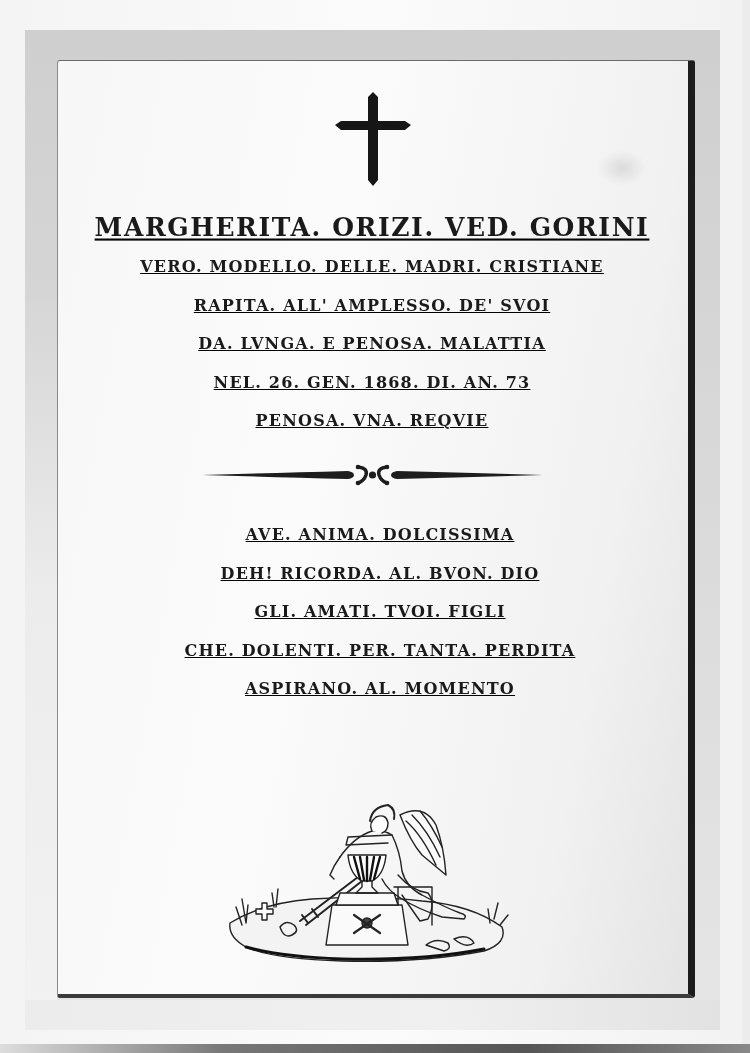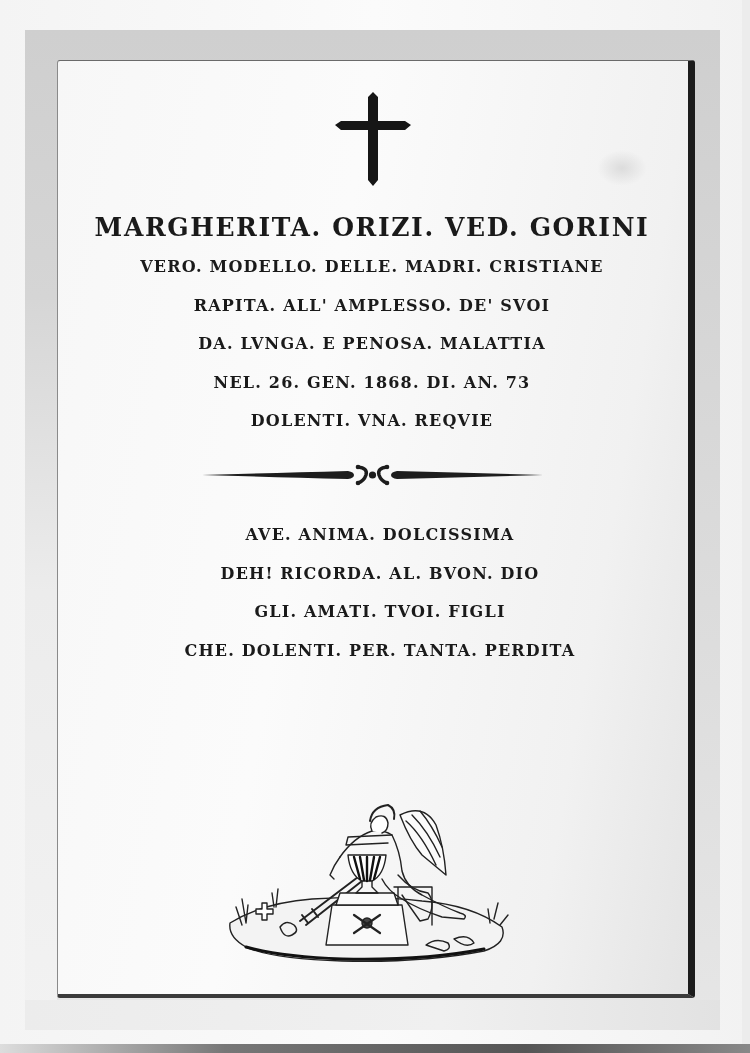--- a/index.html
+++ b/index.html
@@ -26,21 +26,21 @@
     border-top:1.5px solid #6a6a6a;
     border-left:1px solid #8a8a8a;
     border-right:7px solid #1c1c1c;
     border-bottom:4px solid #3a3a3a;
     border-radius:3px;
     box-sizing:border-box;
   }
   .stain { position:absolute; left:597px; top:150px; width:50px; height:36px;
     border-radius:50%; background:radial-gradient(#d6d6d6,transparent 70%); opacity:.8; }
   .cross { position:absolute; left:335px; top:92px; width:76px; height:94px; }
-  .inscription { position:absolute; left:57px; width:630px; text-align:center; }
+  .inscription { position:absolute; left:57px; width:630px; text-align:center;text-decoration:underline; }
   .line {
     display:block; white-space:nowrap;
     font-family:"DejaVu Serif", serif; font-weight:bold; color:#1a1a1a;
     letter-spacing:1.2px; transform-origin:center;
   }
   .block1 { top:208px; }
   .block2 { top:516px;padding-left:8px; }
   .l-title { font-size:25px; height:40px; line-height:40px; transform:scaleY(1.05); letter-spacing:1.6px; }
   .l-std { font-size:16px; height:38.5px; line-height:38.5px; }
   .divider { position:absolute; left:200px; top:462px; width:345px; height:26px; }
@@ -62,40 +62,41 @@
 <svg class="cross" viewBox="0 0 76 94">
   <path fill="#161616" d="M38 0 L43 5 L43 29 L70 29 L76 33 L70 38 L43 38 L43 88 L38 94 L33 88 L33 38 L6 38 L0 33 L6 29 L33 29 L33 5 Z"></path>
 </svg>
 
 <div class="inscription block1">
   <span class="line l-title">MARGHERITA. ORIZI. VED. GORINI</span>
   <span class="line l-std">VERO. MODELLO. DELLE. MADRI. CRISTIANE</span>
   <span class="line l-std">RAPITA. ALL' AMPLESSO. DE' SVOI</span>
   <span class="line l-std">DA. LVNGA. E PENOSA. MALATTIA</span>
   <span class="line l-std">NEL. 26. GEN. 1868. DI. AN. 73</span>
-  <span class="line l-std">DOLENTI. VNA. REQVIE</span>
+  <span class="line l-std">PENOSA. VNA. REQVIE</span>
 </div>
 
 <svg class="divider" viewBox="0 0 345 26">
   <path fill="#1d1d1d" d="M2 13 Q70 11 148 9 Q154 10 154 13 Q154 16 148 17 Q70 15 2 13 Z"></path>
   <path fill="#1d1d1d" d="M343 13 Q275 11 197 9 Q191 10 191 13 Q191 16 197 17 Q275 15 343 13 Z"></path>
   <circle cx="172.5" cy="13" r="3.6" fill="#1d1d1d"></circle>
   <path fill="none" stroke="#1d1d1d" stroke-width="3.5" stroke-linecap="round" d="M158 5 Q168 6 166 13 Q164 19 158 21"></path>
   <path fill="none" stroke="#1d1d1d" stroke-width="3.5" stroke-linecap="round" d="M187 5 Q177 6 179 13 Q181 19 187 21"></path>
   <circle cx="158" cy="5" r="2.3" fill="#1d1d1d"></circle>
   <circle cx="158" cy="21" r="2.3" fill="#1d1d1d"></circle>
   <circle cx="187" cy="5" r="2.3" fill="#1d1d1d"></circle>
   <circle cx="187" cy="21" r="2.3" fill="#1d1d1d"></circle>
 </svg>
 
 <div class="inscription block2">
   <span class="line l-std">AVE. ANIMA. DOLCISSIMA</span>
   <span class="line l-std">DEH! RICORDA. AL. BVON. DIO</span>
   <span class="line l-std">GLI. AMATI. TVOI. FIGLI</span>
   <span class="line l-std">CHE. DOLENTI. PER. TANTA. PERDITA</span>
+  <span class="line l-std">ASPIRANO. AL. MOMENTO</span>
 </div>
 
 <svg class="angel" viewBox="0 0 298 172">
   <g fill="none" stroke="#222" stroke-width="1.4" stroke-linejoin="round" stroke-linecap="round">
 
     <path d="M8 128 Q40 108 90 104 Q150 100 200 106 Q250 110 280 132 Q286 148 262 156 Q200 168 120 166 Q50 164 24 152 Q6 142 8 128 Z" fill="#f3f3f3"></path>
     <path d="M24 152 Q60 162 120 164 Q200 166 262 154" stroke="#111" stroke-width="3"></path>
 
     <path d="M14 112 l6 18 M20 104 l4 24 M26 110 l-2 18 M50 98 l2 14 M56 94 l-2 18 M272 124 l4 -16 M278 130 l8 -10 M268 128 l-2 -14"></path>
 

